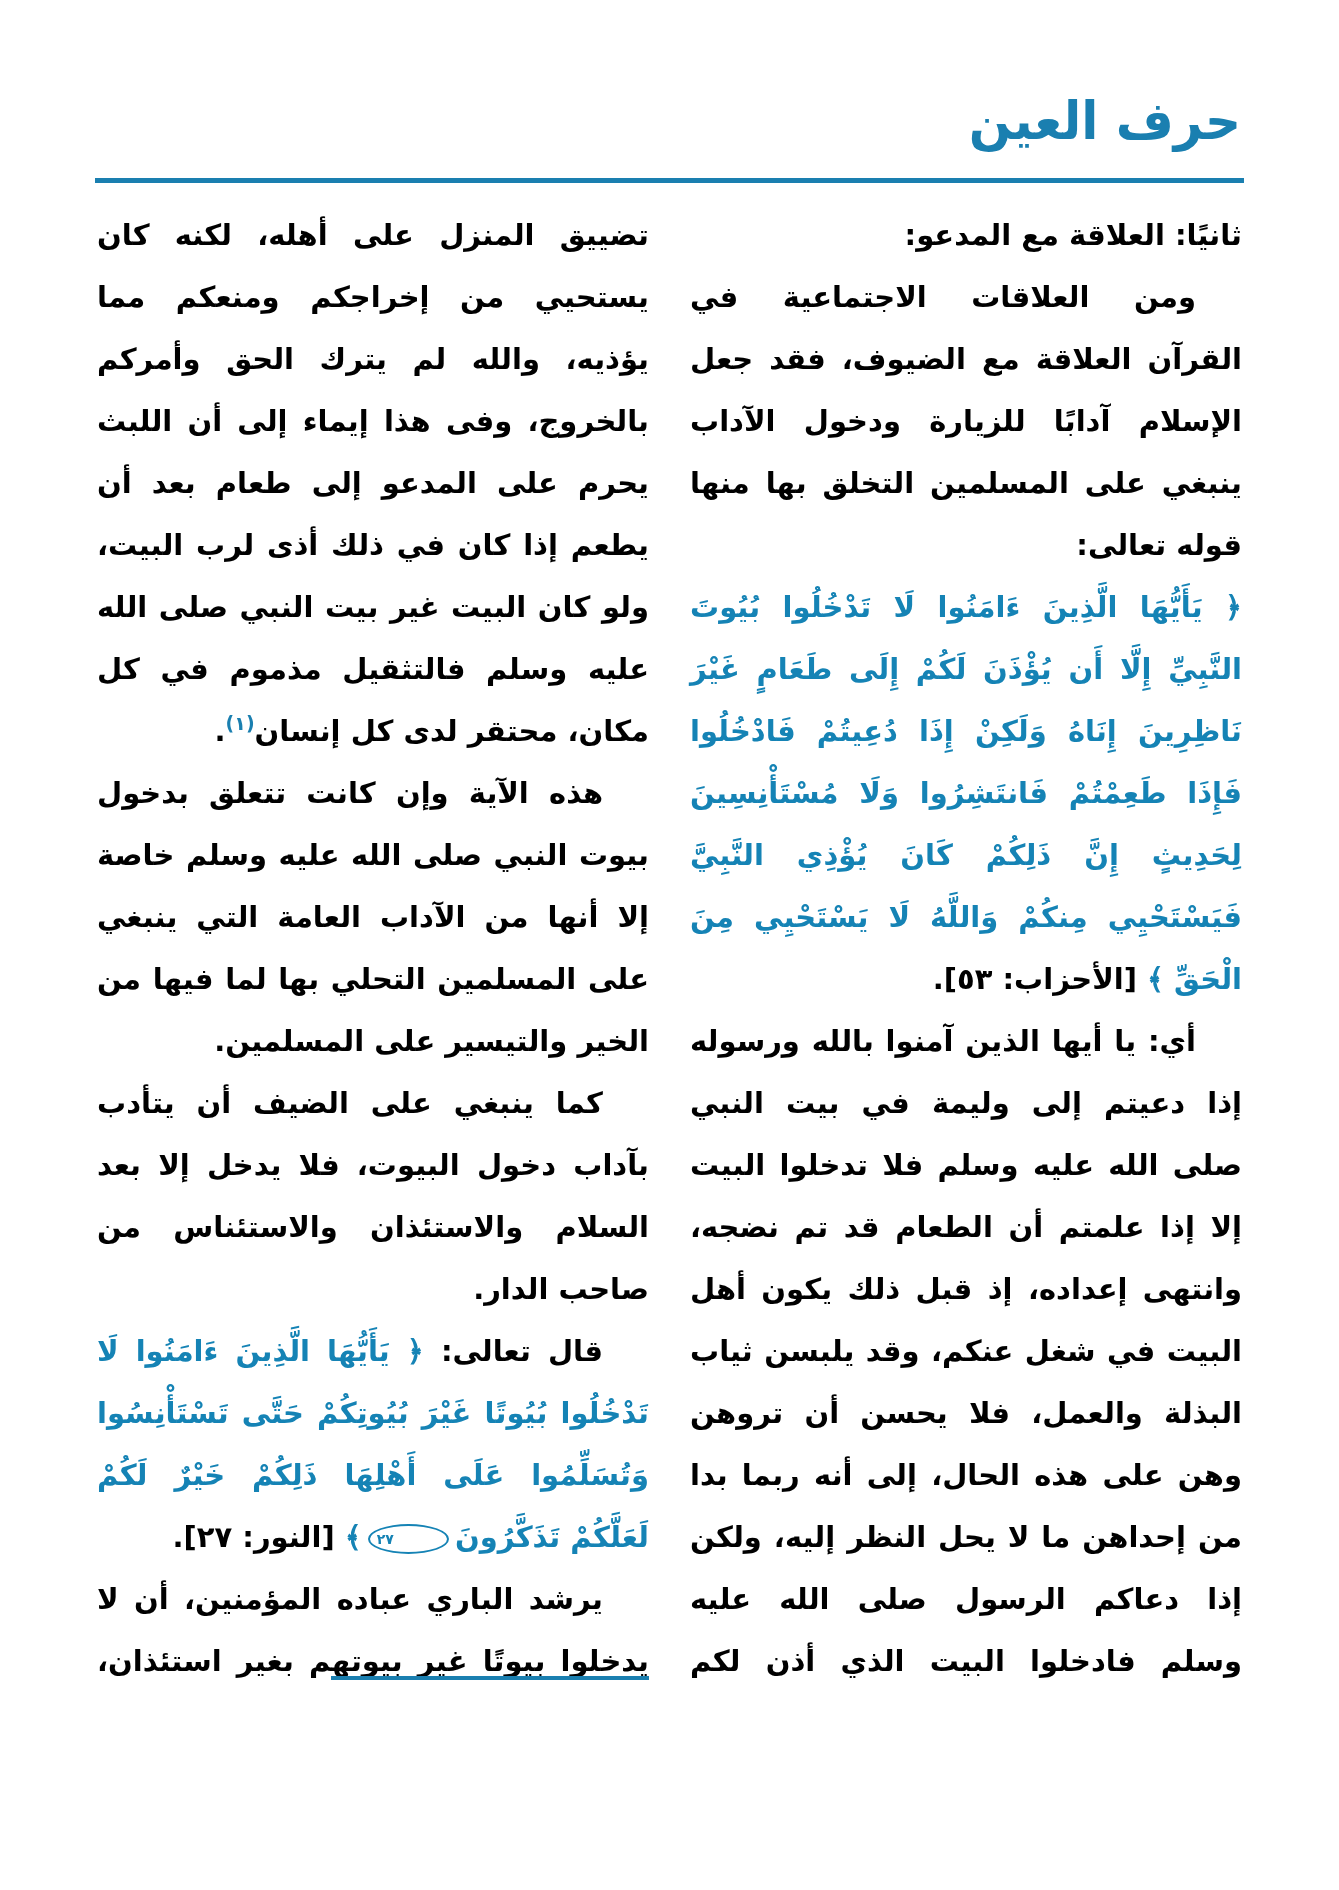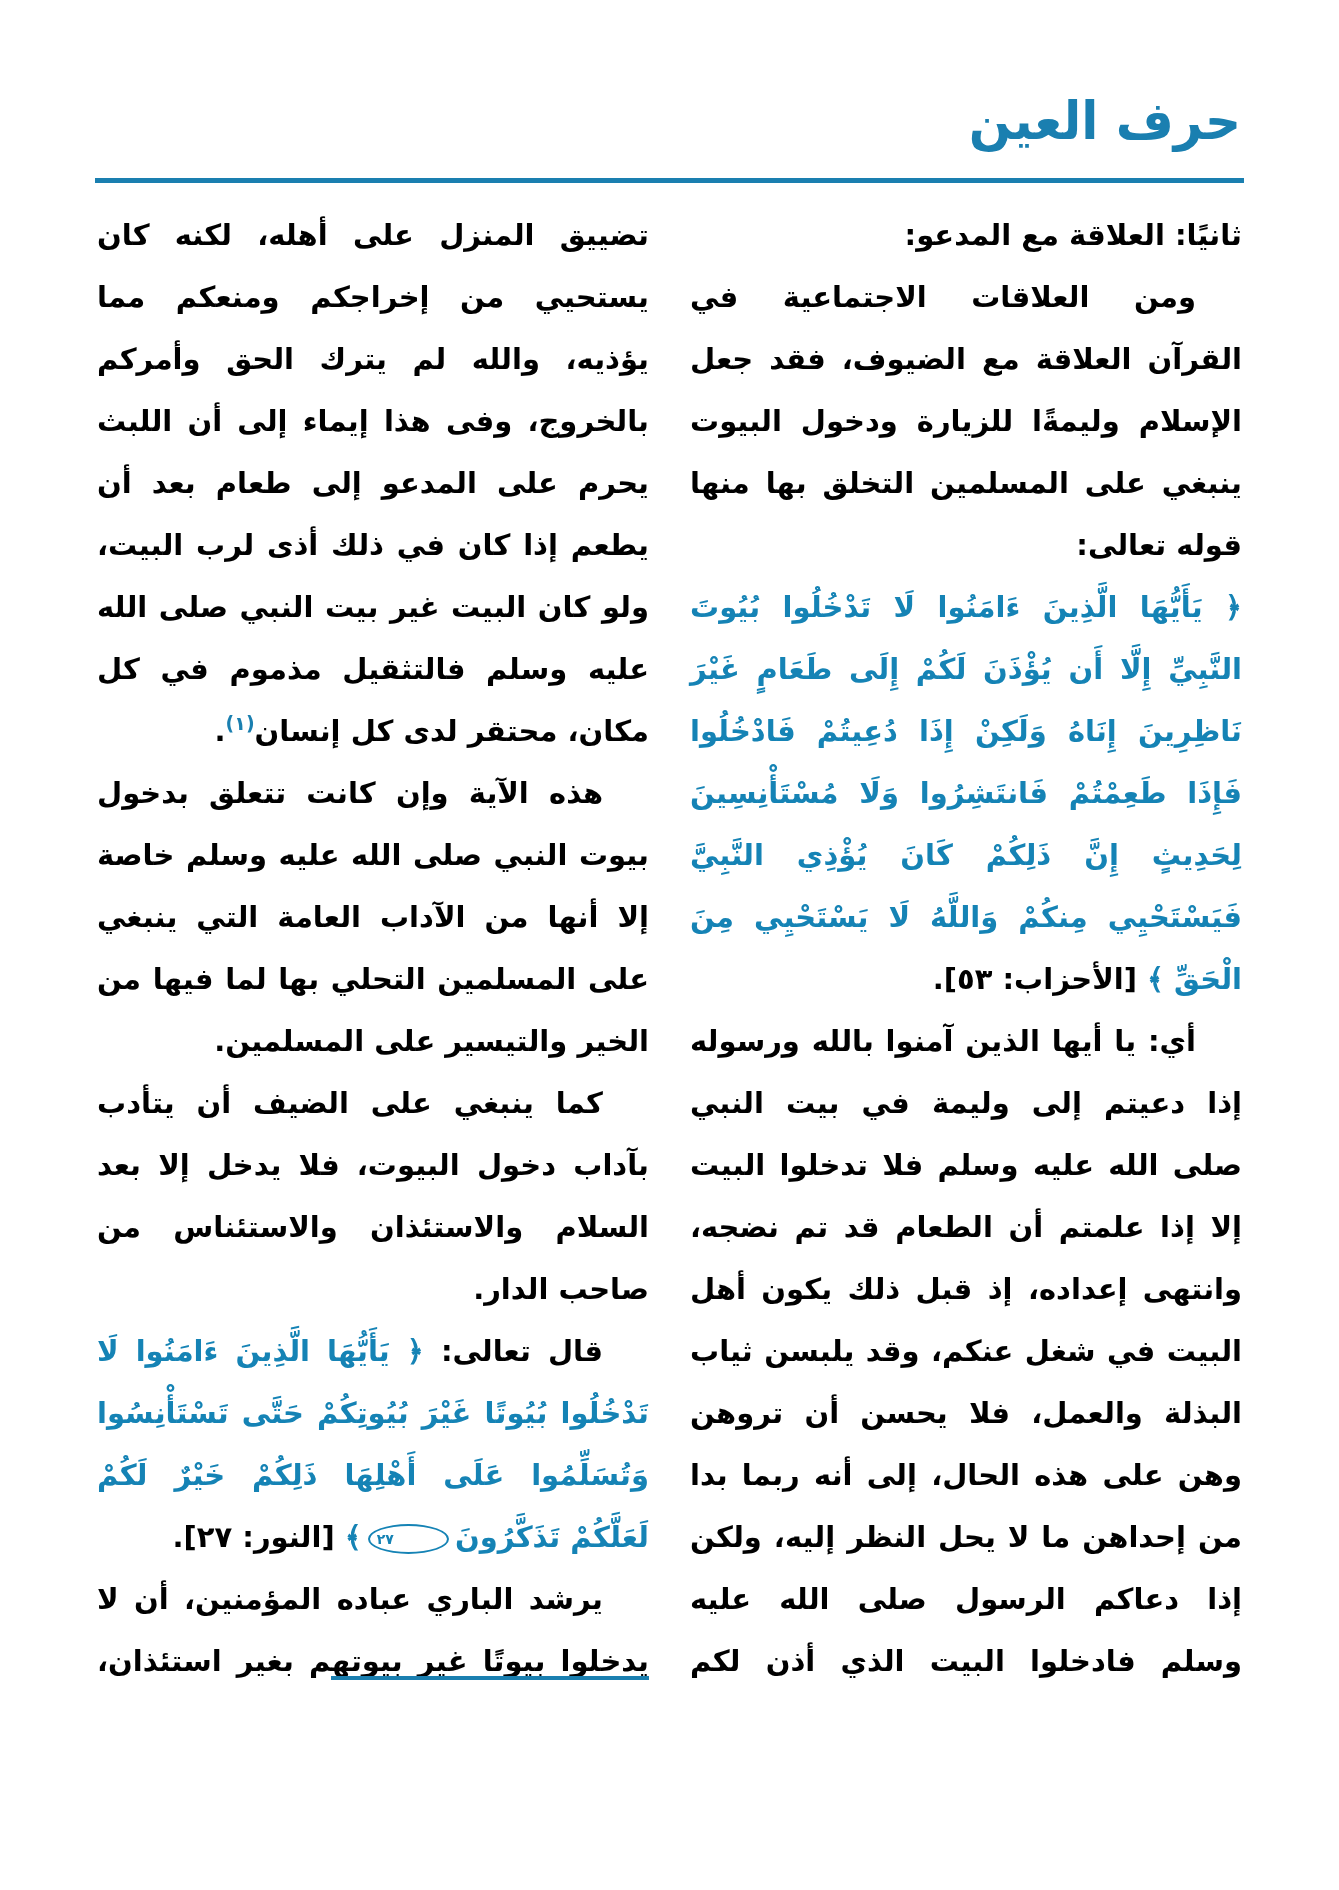--- a/index.html
+++ b/index.html
@@ -67,21 +67,21 @@
 
 <div class="page">
 
   <div class="header-title">حرف العين</div>
   <div class="header-rule"></div>
 
   <div class="content">
 
     <div class="col">
       <p class="section-heading">ثانيًا: العلاقة مع المدعو:</p>
-      <p class="indent">ومن العلاقات الاجتماعية في القرآن العلاقة مع الضيوف، فقد جعل الإسلام وليمةًا للزيارة ودخول البيوت ينبغي على المسلمين التخلق بها منها قوله تعالى:</p>
+      <p class="indent">ومن العلاقات الاجتماعية في القرآن العلاقة مع الضيوف، فقد جعل الإسلام آدابًا للزيارة ودخول الآداب ينبغي على المسلمين التخلق بها منها قوله تعالى:</p>
       <p><span class="quran">﴿ يَأَيُّهَا الَّذِينَ ءَامَنُوا لَا تَدْخُلُوا بُيُوتَ النَّبِيِّ إِلَّا أَن يُؤْذَنَ لَكُمْ إِلَى طَعَامٍ غَيْرَ نَاظِرِينَ إِنَاهُ وَلَكِنْ إِذَا دُعِيتُمْ فَادْخُلُوا فَإِذَا طَعِمْتُمْ فَانتَشِرُوا وَلَا مُسْتَأْنِسِينَ لِحَدِيثٍ إِنَّ ذَلِكُمْ كَانَ يُؤْذِي النَّبِيَّ فَيَسْتَحْيِي مِنكُمْ وَاللَّهُ لَا يَسْتَحْيِي مِنَ الْحَقِّ ﴾ </span><span class="black">[الأحزاب: ٥٣].</span></p>
       <p class="indent">أي: يا أيها الذين آمنوا بالله ورسوله إذا دعيتم إلى وليمة في بيت النبي صلى الله عليه وسلم فلا تدخلوا البيت إلا إذا علمتم أن الطعام قد تم نضجه، وانتهى إعداده، إذ قبل ذلك يكون أهل البيت في شغل عنكم، وقد يلبسن ثياب البذلة والعمل، فلا يحسن أن تروهن وهن على هذه الحال، إلى أنه ربما بدا من إحداهن ما لا يحل النظر إليه، ولكن إذا دعاكم الرسول صلى الله عليه وسلم فادخلوا البيت الذي أذن لكم بدخوله، فإذا أكلتم الطعام الذي دعيتم إلى أكله فتفرقوا واخرجوا ولا تمكثوا فيه لتتبادلوا ألوان الحديث وفنونه المختلفة؛ فإن ذلك اللبث والاستئناس والدخول على هذا الوجه كان يؤذي النبي صلى الله عليه وسلم، لأنه كان يمنعه من قضاء بعض حاجه، إلى ما فيه من</p>
     </div>
 
     <div class="col">
       <p><span>تضييق المنزل على أهله، لكنه كان يستحيي من إخراجكم ومنعكم مما يؤذيه، والله لم يترك الحق وأمركم بالخروج، وفى هذا إيماء إلى أن اللبث يحرم على المدعو إلى طعام بعد أن يطعم إذا كان في ذلك أذى لرب البيت، ولو كان البيت غير بيت النبي صلى الله عليه وسلم فالتثقيل مذموم في كل مكان، محتقر لدى كل إنسان</span><span class="fn-sup">(١)</span><span>.</span></p>
       <p class="indent">هذه الآية وإن كانت تتعلق بدخول بيوت النبي صلى الله عليه وسلم خاصة إلا أنها من الآداب العامة التي ينبغي على المسلمين التحلي بها لما فيها من الخير والتيسير على المسلمين.</p>
       <p class="indent">كما ينبغي على الضيف أن يتأدب بآداب دخول البيوت، فلا يدخل إلا بعد السلام والاستئذان والاستئناس من صاحب الدار.</p>
       <p class="indent"><span class="black">قال تعالى: </span><span class="quran">﴿ يَأَيُّهَا الَّذِينَ ءَامَنُوا لَا تَدْخُلُوا بُيُوتًا غَيْرَ بُيُوتِكُمْ حَتَّى تَسْتَأْنِسُوا وَتُسَلِّمُوا عَلَى أَهْلِهَا ذَلِكُمْ خَيْرٌ لَكُمْ لَعَلَّكُمْ تَذَكَّرُونَ</span><span class="ayah-circle">٢٧</span><span class="quran">﴾ </span><span class="black">[النور: ٢٧].</span></p>
       <p class="indent"><span>يرشد الباري عباده المؤمنين، أن لا يدخلوا بيوتًا غير بيوتهم بغير استئذان، فإن في ذلك عدة مفاسد: منها ما ذكره الرسول صلى الله عليه وسلم، فعن سهل بن سعدٍ، </span><span>قال: (اطلع رجلٌ من جحرٍ في حجر النبي صلى الله عليه وسلم، ومع النبي صلى الله</span></p>

